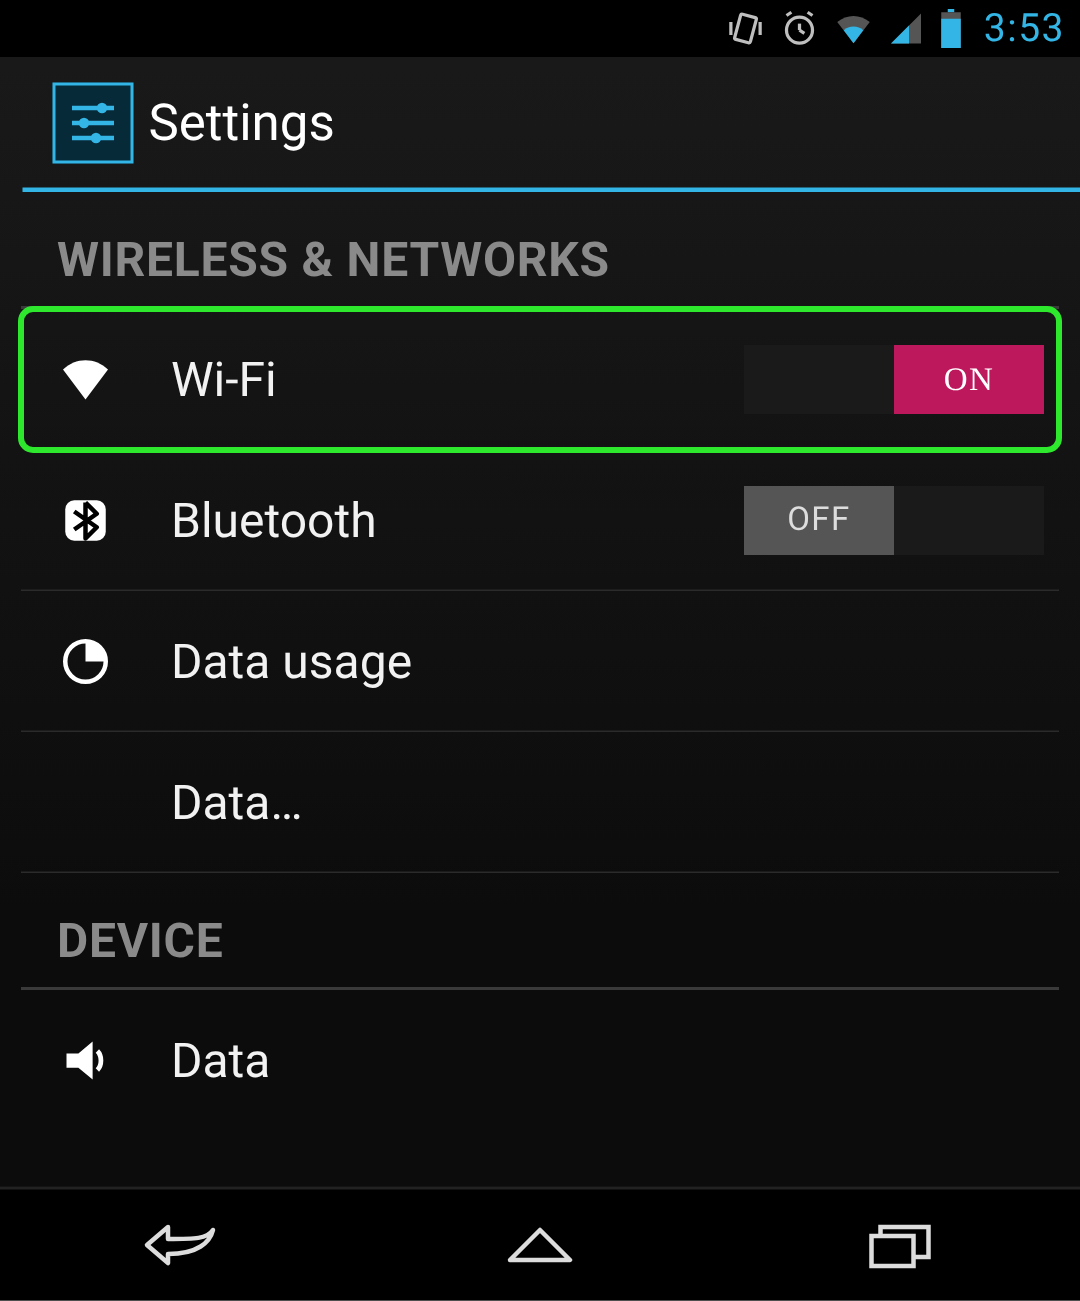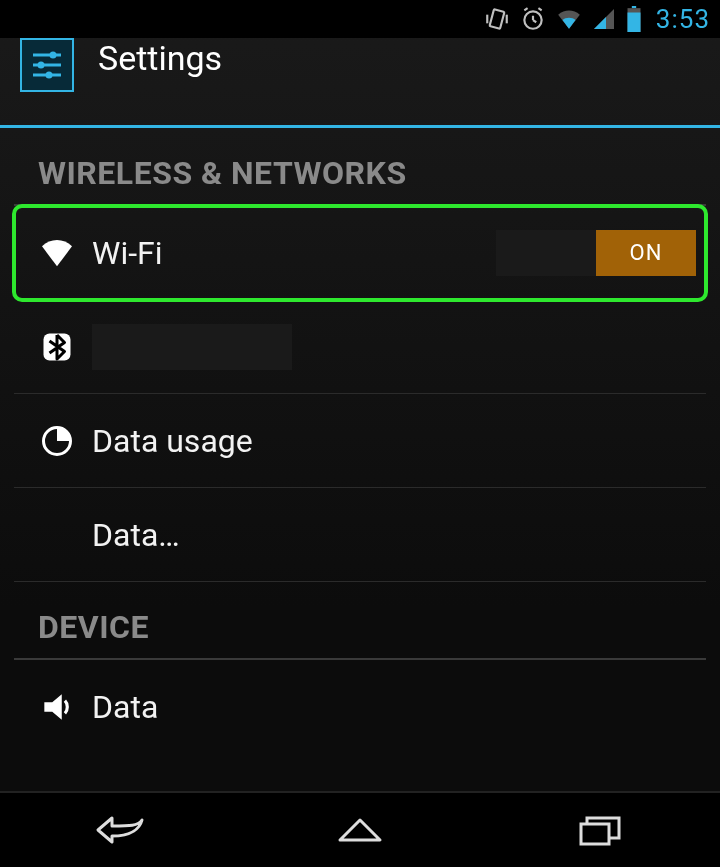--- a/index.html
+++ b/index.html
@@ -18,25 +18,26 @@
     padding: 0 10px;
     font-size: 24px;
     color: #bfbfbf;
     gap: 10px;
     background: #000;
   }
   .statusbar .clock { color: #33b5e5; font-size: 26px; margin-left: 4px; letter-spacing: 1px; }
   .statusbar svg { display: block; }
   
   .header {
-    display: flex; 
+    display: flex; align-items: center;
     height: 90px;
     padding: 0 20px;
     border-bottom: 3px solid #33b5e5;
-    gap: 24px;
+    gap: 10px;
+    margin-left: 15px;
   }
   .header-icon {
     width: 54px; height: 54px;
     border: 2px solid #33b5e5;
     background: #072a38;
     display: flex; align-items: center; justify-content: center;
   }
   .header-title { font-size: 34px; font-weight: 400; color: #fff; }
   
   .list { flex: 1; overflow: hidden; padding: 0 14px; }
@@ -52,33 +53,33 @@
     height: 94px;
     padding: 0 10px 0 8px;
     border-bottom: 1px solid #2b2b2b;
     position: relative;
   }
   .row:last-child { border-bottom: none; }
   .row .icon-slot {
     width: 70px; display: flex; align-items: center; justify-content: center;
   }
   .row .label {
-    font-size: 32px; color: #f2f2f2; flex: 1;
+    font-size: 32px; color: #f2f2f2; flex: 1; margin-left: 22px;
   }
   .toggle {
     width: 200px; height: 46px;
     display: flex;
     background: #2a2a2a;
     position: relative;
   }
   .toggle .half {
     flex: 1; display: flex; align-items: center; justify-content: center;
     font-size: 22px; letter-spacing: 1px;
   }
-  .toggle.on .half.right { background: #a16207; color: #fff; }
+  .toggle.on .half.right { background: #be185d; color: #fff; font-family: Liberation Serif, serif; }
   .toggle.on .half.left { background: #1a1a1a; color: #1a1a1a; }
   .toggle.off .half.left { background: #555; color: #ddd; }
   .toggle.off .half.right { background: #1a1a1a; color: #1a1a1a; }
   .highlight {
     outline: 4px solid #2ee82e;
     outline-offset: -2px;
     border-radius: 8px;
   }
   
   .navbar {
@@ -169,21 +170,23 @@
       </div>
     </div>
 
     <div class="row">
       <div class="icon-slot">
         <svg width="36" height="36" viewBox="0 0 24 24">
           <rect x="3" y="3" width="18" height="18" rx="4" fill="#fff"></rect>
           <path d="M12 4 L12 20 L17 15 L7 8 M12 4 L17 9 L7 16" stroke="#000" stroke-width="2" fill="none" stroke-linejoin="round"></path>
         </svg>
       </div>
+      <div class="label">Bluetooth</div>
       <div class="toggle off">
+        <div class="half left">OFF</div>
         <div class="half right"></div>
       </div>
     </div>
 
     <div class="row">
       <div class="icon-slot">
         <svg width="36" height="36" viewBox="0 0 24 24">
           <circle cx="12" cy="12" r="9" fill="none" stroke="#fff" stroke-width="2"></circle>
           <path d="M12 3 A9 9 0 0 1 21 12 L12 12 Z" fill="#fff"></path>
         </svg>

